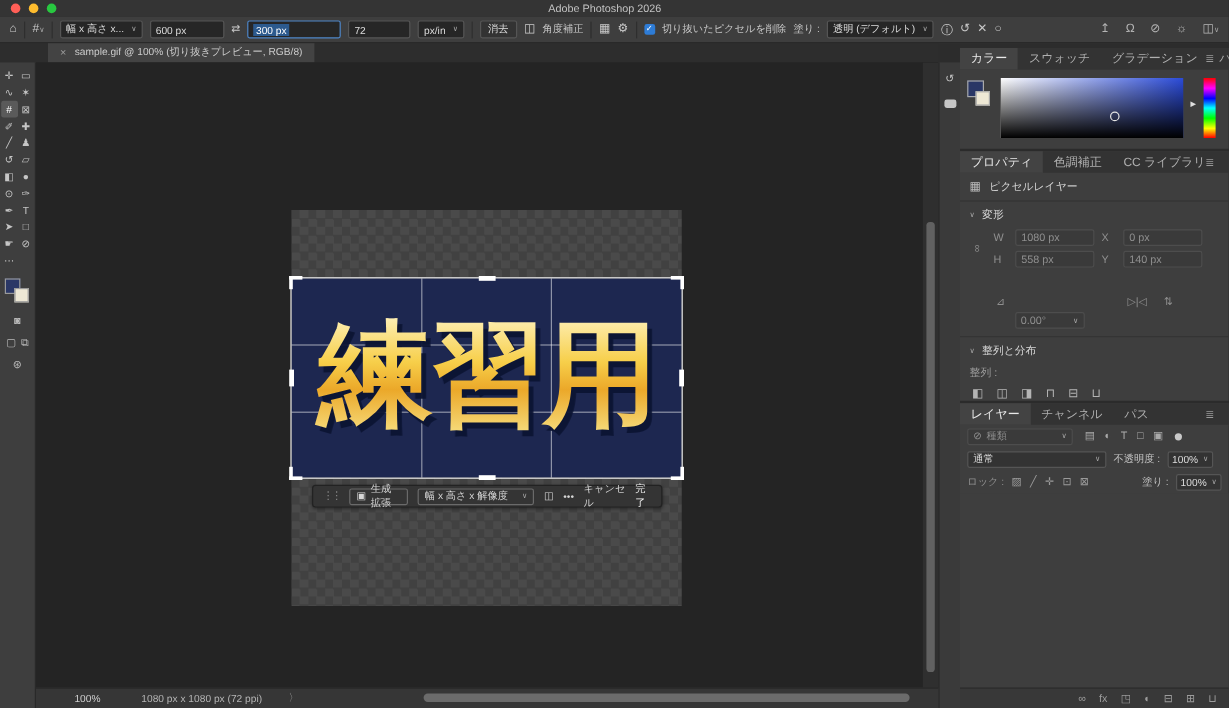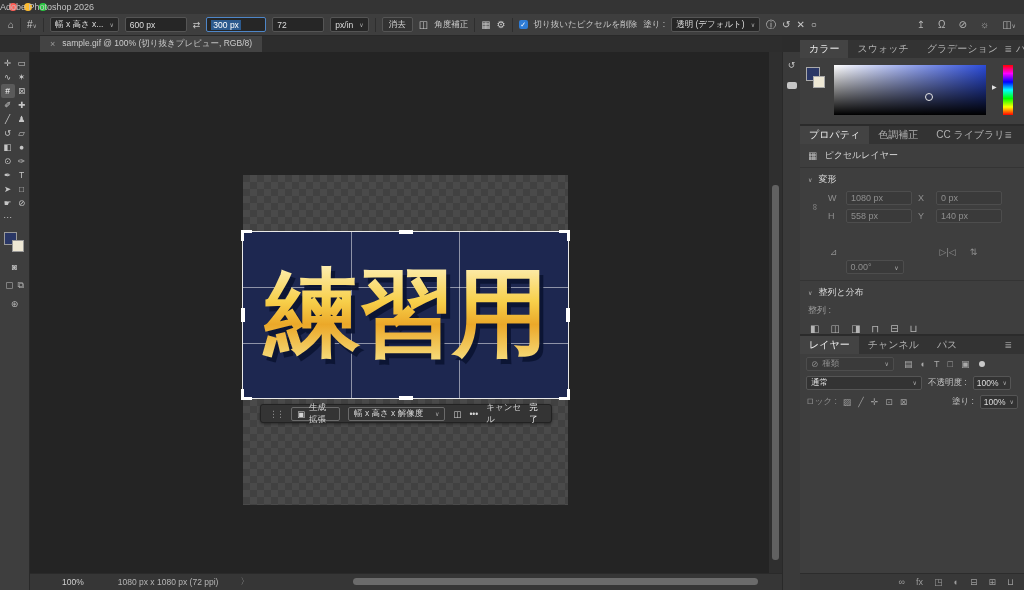--- a/index.html
+++ b/index.html
@@ -4,21 +4,21 @@
 <style>
   * { margin:0; padding:0; box-sizing:border-box; }
   html,body { width:1024px; height:590px; }
   body { font-family:"Liberation Sans","DejaVu Sans",sans-serif; background:#2c2c2c; overflow:hidden; }
   #window { position:relative; width:1024px; height:590px; background:#2c2c2c; color:#cfcfcf; font-size:9px; }
 
   
   .titlebar { position:absolute; left:0; top:0; width:1024px; height:14px; background:#343434; display:flex; align-items:center; }
   .lights { display:flex; gap:7px; margin-left:9px; }
   .light { width:8px; height:8px; border-radius:50%; }
-  .title { position:absolute; left:0; right:16px; text-align:left; font-size:9px; color:#c2c2c2; }
+  .title { position:absolute; left:0; right:16px; text-align:center; font-size:9px; color:#c2c2c2; }
 
   
   .optionsbar { position:absolute; left:0; top:14px; width:1024px; height:22px; background:#3e3e3e; border-bottom:1px solid #292929; display:flex; align-items:center; gap:6px; padding:0 8px; font-size:8.5px; color:#c9c9c9; }
   .ob-icon { font-size:10px; color:#c9c9c9; }
   .sep { width:1px; height:14px; background:#2e2e2e; }
   .field { background:#262626; border:1px solid #555; border-radius:2px; height:15px; display:flex; align-items:center; padding:0 4px; color:#ddd; white-space:nowrap; }
   .field.sel { border-color:#4e86c8; }
   .field.sel .seltext { background:#2c5a8e; color:#fff; padding:0 2px; }
   .ddown { gap:6px; }
   .caret { font-size:6px; color:#aaa; }
@@ -169,21 +169,21 @@
     <span class="ob-icon">#<span class="caret">∨</span></span>
     <span class="sep"></span>
     <span class="field ddown">
         <span>幅 x 高さ x...</span>
         <span class="caret">∨</span>
       </span>
     <span class="field" style="width:62px">
         <span>600 px</span>
       </span>
     <span class="ob-icon" style="font-size:9px">⇄</span>
-    <span class="field sel" style="width:60px">
+    <span class="field sel" style="width:78px">
         <span class="seltext">300 px</span>
       </span>
     <span class="field" style="width:52px">
         <span>72</span>
       </span>
     <span class="field ddown">
         <span>px/in</span>
         <span class="caret">∨</span>
       </span>
     <span class="sep"></span>

